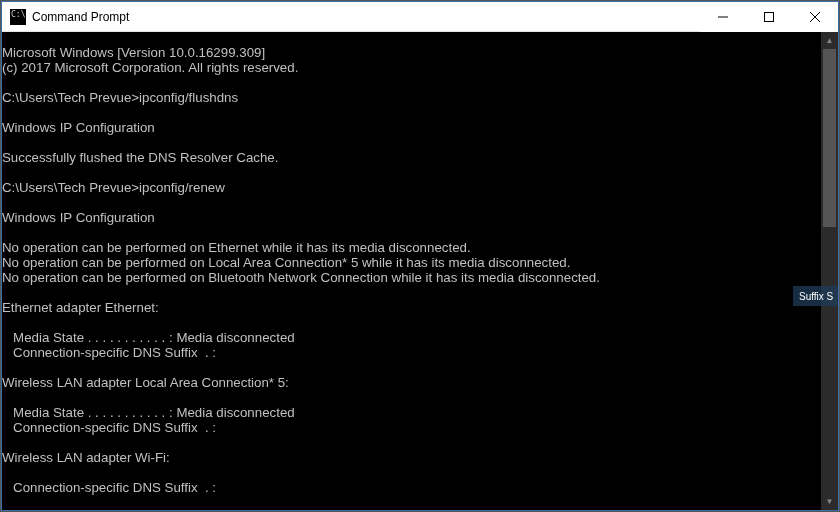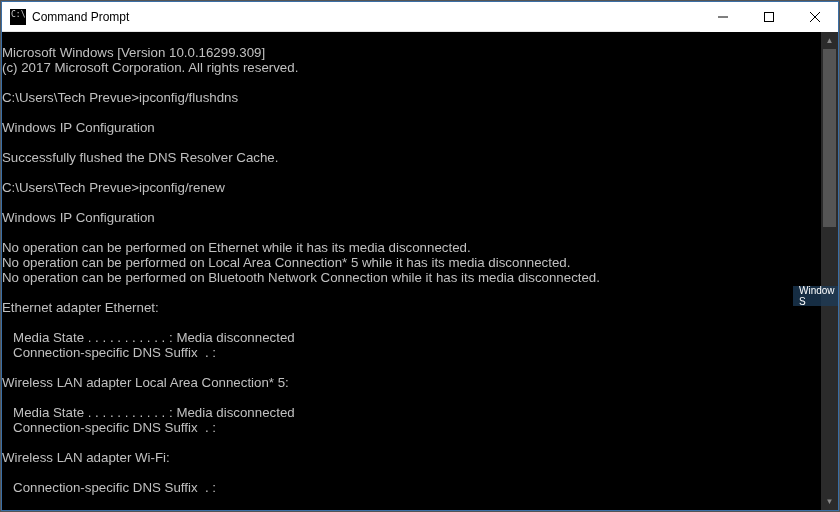--- a/index.html
+++ b/index.html
@@ -187,16 +187,16 @@
 
    Connection-specific DNS Suffix  . :</pre>
     <div class="scrollbar">
       <div class="scroll-arrow up">▲</div>
       <div class="scroll-track">
         <div class="scroll-thumb"></div>
       </div>
       <div class="scroll-arrow down">▼</div>
     </div>
     <div class="toast">
-      <span>Window S</span>
+      <span>Suffix S</span>
     </div>
   </div>
 </div>
 
 </body></html>

